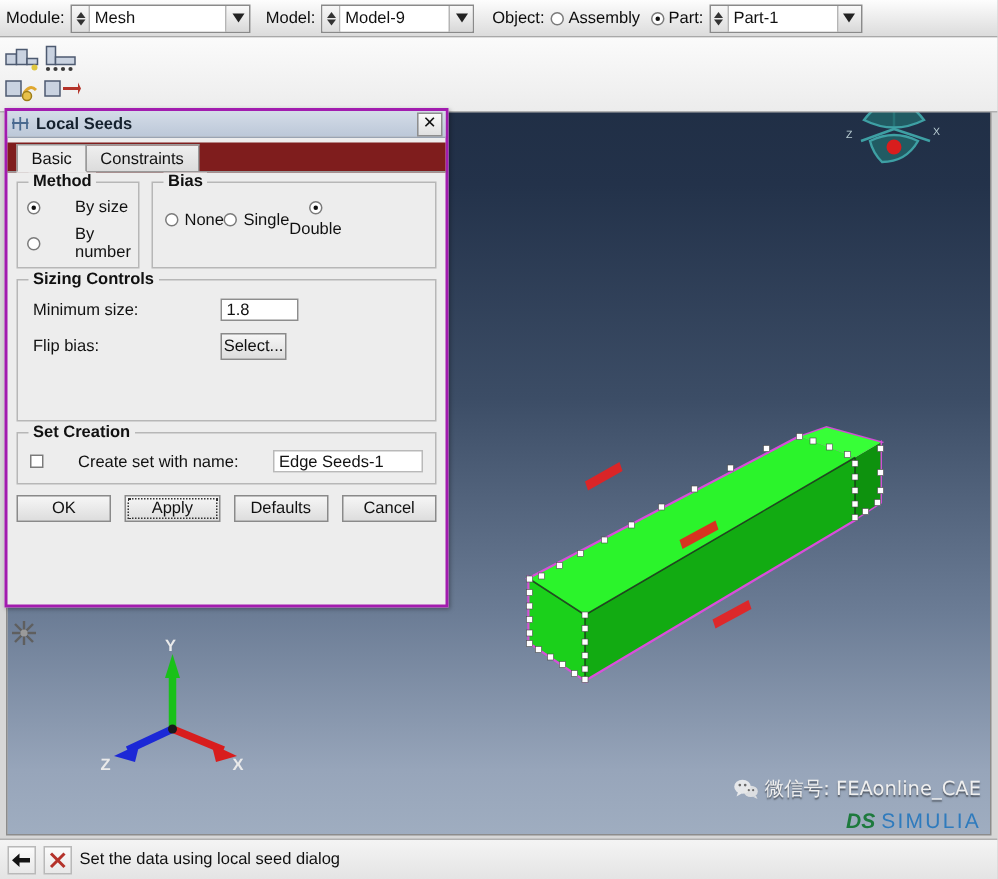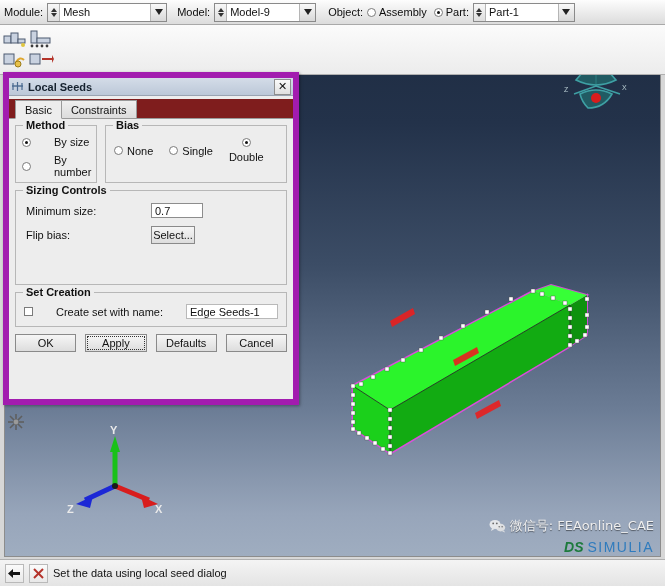--- a/index.html
+++ b/index.html
@@ -49,21 +49,21 @@
   }
   
   #view-widget{position:absolute;right:28px;top:8px;width:72px;height:80px;}
   
   #triad{position:absolute;left:60px;bottom:42px;width:104px;height:90px;}
   
   #beam{position:absolute;left:330px;top:255px;width:270px;height:190px;}
   
   #dialog{
     position:absolute;left:3px;top:72px;width:296px;height:333px;
-    background:#ededed;border:6px solid #a21caf;box-sizing:border-box;
+    background:#ededed;border:2px solid #a21caf;box-sizing:border-box;
     box-shadow:1px 1px 3px rgba(0,0,0,.35);
   }
   #dlg-title{
     height:17px;background:linear-gradient(#d4dce8,#bcc8d8);
     border-bottom:1px solid #9aa4b2;display:flex;align-items:center;padding:0 2px;
     font-size:11px;font-weight:bold;color:#15212e;
   }
   #dlg-title .ttl{flex:1;margin-left:4px;}
   #dlg-close{width:15px;height:14px;background:linear-gradient(#fafafa,#e0e0e0);
     border:1px solid #8e8e8e;display:flex;align-items:center;justify-content:center;
@@ -340,42 +340,42 @@
           <span>By size</span>
         </div>
         <div class="rowline">
           <span class="radio"></span>
           <span>By number</span>
         </div>
       </div>
 
       <div class="group" style="flex:1;height:58px;padding:12px 8px 6px;box-sizing:border-box;">
         <span class="legend">Bias</span>
-        <div class="rowline" style="gap:16px;text-align:center;">
+        <div class="rowline" style="gap:0;text-align:center;">
           <span class="rowline" style="gap:4px;">
             <span class="radio"></span>
             <span>None</span>
           </span>
           <span class="rowline" style="gap:4px;">
             <span class="radio"></span>
             <span>Single</span>
           </span>
           <span class="rowline" style="gap:4px;flex-direction:column;">
             <span class="radio on"></span>
             <span>Double</span>
           </span>
         </div>
       </div>
     </div>
 
     <div class="group" style="height:95px;padding:12px 10px 8px;box-sizing:border-box;">
       <span class="legend">Sizing Controls</span>
       <div class="rowline" style="margin-bottom:8px;">
         <span style="width:102px;">Minimum size:</span>
-        <div class="fld" style="width:52px;">0.7</div>
+        <div class="fld" style="width:52px;">1.8</div>
       </div>
       <div class="rowline">
         <span style="width:102px;">Flip bias:</span>
         <div class="btn" style="width:44px;">Select...</div>
       </div>
     </div>
 
     <div class="group" style="height:35px;padding:11px 8px 6px;box-sizing:border-box;">
       <span class="legend">Set Creation</span>
       <div class="rowline">

